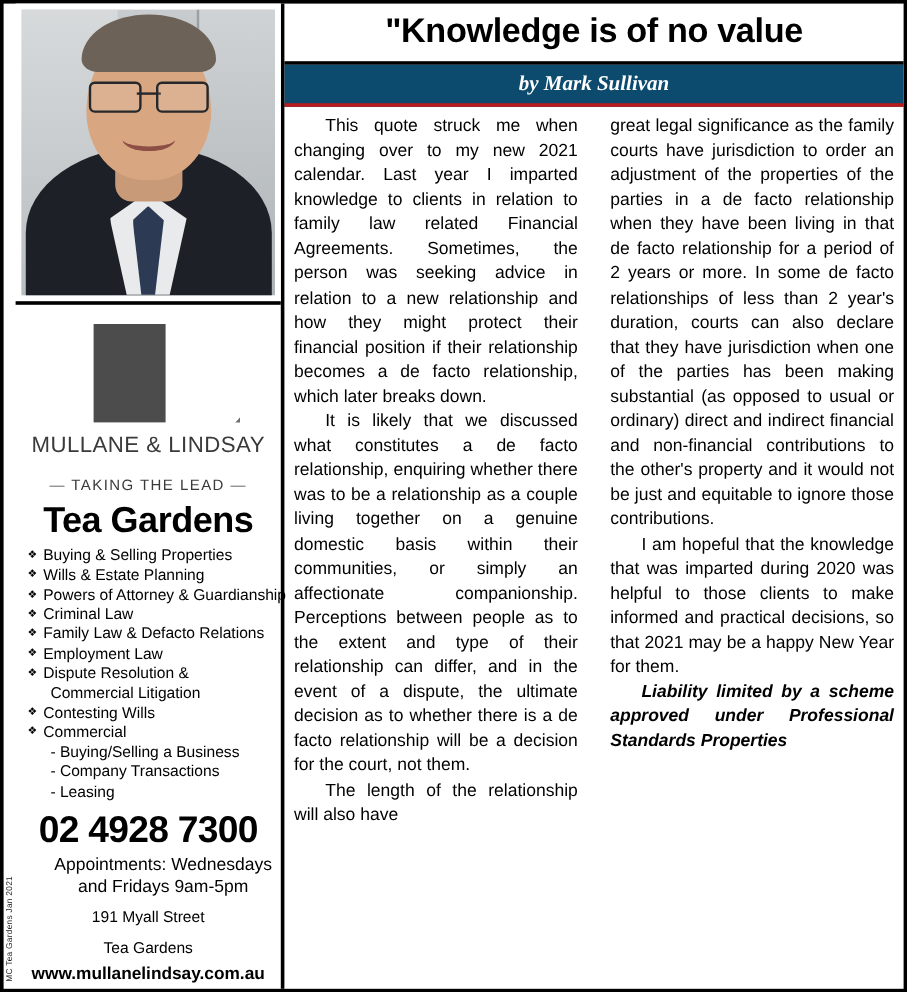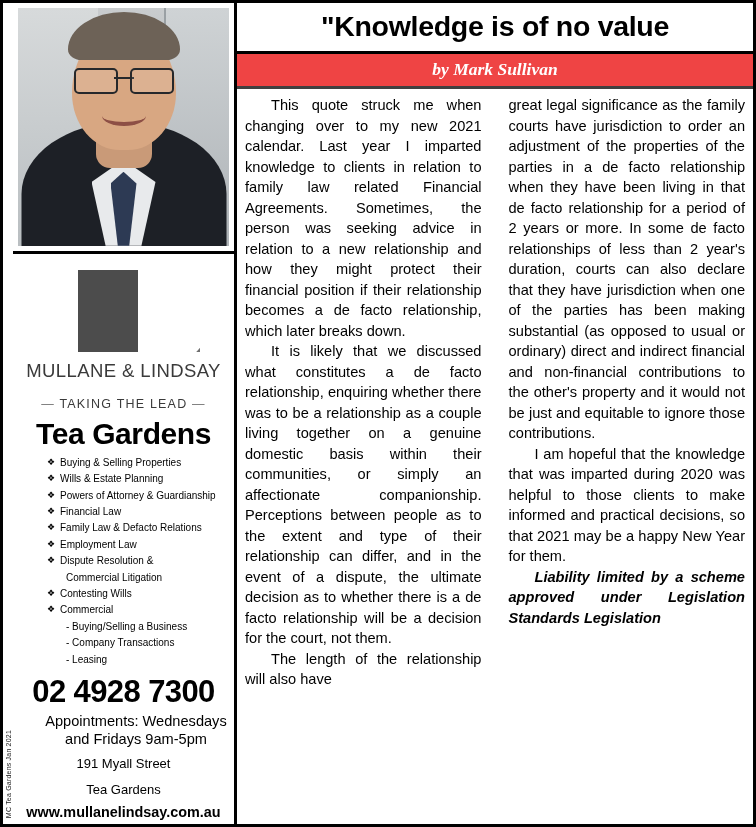--- a/index.html
+++ b/index.html
@@ -190,23 +190,22 @@
   .branch {
     text-align: center;
     font-size: 30px;
     font-weight: bold;
     margin: 4px 0 4px 0;
     letter-spacing: -0.4px;
   }
 
   .services {
     padding: 0 8px 0 10px;
-    font-size: 10px;
+    font-size: 13px;
     line-height: 16.4px;
-    margin-left: 24px;
   }
   .svc {
     position: relative;
     padding-left: 13px;
     white-space: nowrap;
   }
   .svc:before {
     content: "\2756";
     position: absolute;
     left: 0; top: -1px;
@@ -274,25 +273,25 @@
     text-align: center;
   }
   .headline-line {
     font-size: 28.5px;
     font-weight: bold;
     line-height: 34px;
     letter-spacing: -0.3px;
     white-space: nowrap;
   }
   .byline-bar {
-    background: #ef4444;
+    background: #0c4a6e;
     color: #fff;
     text-align: center;
     padding: 5px 0 6px 0;
-    border-bottom: 3px solid #404040;
+    border-bottom: 3px solid #b91c1c;
   }
   .byline {
     font-family: "Liberation Serif", serif;
     font-style: italic;
     font-weight: bold;
     font-size: 17.5px;
   }
   .article {
     flex: 1 1 auto;
     display: flex;
@@ -356,21 +355,21 @@
         <span class="dash">—</span>
       </div>
     </div>
 
     <div class="branch">Tea Gardens</div>
 
     <div class="services">
       <div class="svc">Buying &amp; Selling Properties</div>
       <div class="svc">Wills &amp; Estate Planning</div>
       <div class="svc">Powers of Attorney &amp; Guardianship</div>
-      <div class="svc">Financial Law</div>
+      <div class="svc">Criminal Law</div>
       <div class="svc">Family Law &amp; Defacto Relations</div>
       <div class="svc">Employment Law</div>
       <div class="svc">Dispute Resolution &amp;</div>
       <div class="svc cont">Commercial Litigation</div>
       <div class="svc">Contesting Wills</div>
       <div class="svc">Commercial</div>
       <div class="svc sub">- Buying/Selling a Business</div>
       <div class="svc sub">- Company Transactions</div>
       <div class="svc sub">- Leasing</div>
     </div>
@@ -397,18 +396,18 @@
 
     <div class="article">
       <div class="col">
         <p>This quote struck me when changing over to my new 2021 calendar. Last year I imparted knowledge to clients in relation to family law related Financial Agreements. Sometimes, the person was seeking advice in relation to a new relationship and how they might protect their financial position if their relationship becomes a de facto relationship, which later breaks down.</p>
         <p>It is likely that we discussed what constitutes a de facto relationship, enquiring whether there was to be a relationship as a couple living together on a genuine domestic basis within their communities, or simply an affectionate companionship. Perceptions between people as to the extent and type of their relationship can differ, and in the event of a dispute, the ultimate decision as to whether there is a de facto relationship will be a decision for the court, not them.</p>
         <p>The length of the relationship will also have</p>
       </div>
       <div class="col">
         <p style="text-indent:0">great legal significance as the family courts have jurisdiction to order an adjustment of the properties of the parties in a de facto relationship when they have been living in that de facto relationship for a period of 2 years or more.   In some de facto relationships of less than 2 year's duration, courts can also declare that they have jurisdiction when one of the parties has been making substantial (as opposed to usual or ordinary) direct and indirect financial and non-financial contributions to the other's property and it would not be just and equitable to ignore those contributions.</p>
         <p>I am hopeful that the knowledge that was imparted during 2020 was helpful to those clients to make informed and practical decisions, so that 2021 may be a happy New Year for them.</p>
-        <p class="bolditalic">Liability limited by a scheme approved under Legislation Standards Legislation</p>
+        <p class="bolditalic">Liability limited by a scheme approved under Professional Standards Properties</p>
       </div>
     </div>
 
   </div>
 </div>
 
 </body></html>

